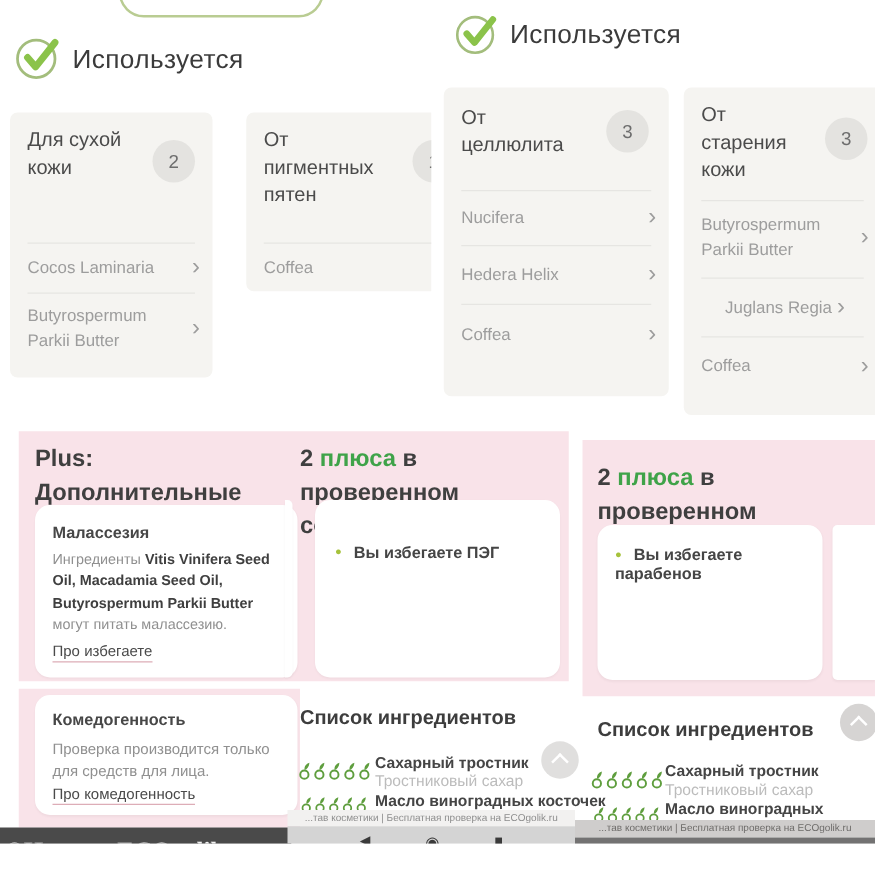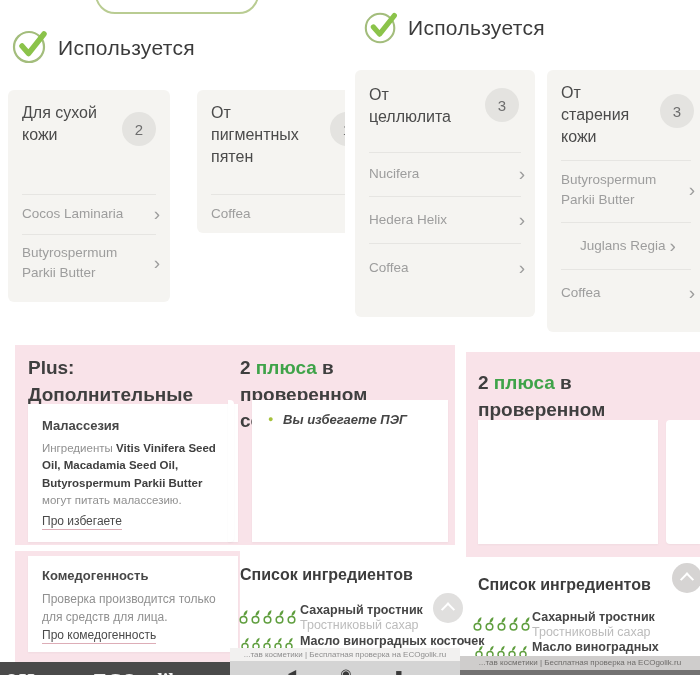--- a/index.html
+++ b/index.html
@@ -13,21 +13,21 @@
   .card-title{font-size:16px;font-weight:500;color:#4b4b4b;line-height:1.38;}
   .badge{position:absolute;width:34px;height:34px;border-radius:50%;background:#e4e3e0;
          display:flex;align-items:center;justify-content:center;font-size:15px;color:#6d6d6d;}
   .hr{position:absolute;height:1px;background:#e6e5e2;left:14px;right:14px;}
   .item{position:absolute;left:14px;right:10px;font-size:13.5px;color:#9d9d9d;line-height:1.45;
         display:flex;justify-content:space-between;align-items:center;}
   .chev{color:#9d9d9d;font-size:19px;line-height:1;flex:0 0 auto;margin-left:4px;}
   .pink{position:absolute;background:#f9e3e9;}
   .pink-h{font-size:19px;font-weight:600;color:#3f3f3f;line-height:1.4;}
   .green-w{color:#3fa349;}
-  .wcard{position:absolute;background:#ffffff;border-radius:0;box-shadow:0 1px 2px rgba(0,0,0,.04);}
+  .wcard{position:absolute;background:#ffffff;border-radius:12px;box-shadow:0 1px 2px rgba(0,0,0,.04);}
   .wcard-title{font-size:13px;font-weight:600;color:#474747;}
   .wcard-text{font-size:11.5px;color:#909090;line-height:1.5;}
   .wcard-bold{color:#3f3f3f;font-weight:600;}
   .plink{display:inline-block;font-size:12px;font-weight:500;color:#4a4a4a;
          border-bottom:1px solid #ddadb7;padding-bottom:1px;}
   .bullet{color:#a6c23c;font-size:9px;margin-right:6px;vertical-align:2px;}
   .ing-title{font-size:16px;font-weight:600;color:#3d3d3d;}
   .ing-name{font-size:12.5px;font-weight:600;color:#454545;}
   .ing-sub{font-size:12.5px;color:#bcbcbc;}
   .seedrow{display:flex;gap:1px;}
@@ -143,21 +143,21 @@
 
   <div class="abs pink-h" style="left:240px;top:355px;width:205px;">
     <span>2</span>
     <span class="green-w">плюса</span>
     <span>в проверенном составе для Вас</span>
   </div>
 
   <div class="wcard" style="left:228px;top:400px;width:6px;height:142px;border-radius:0 4px 4px 0;"></div>
 
   <div class="wcard" style="left:252px;top:400px;width:196px;height:142px;">
-    <div class="abs" style="left:16px;top:12px;font-size:13px;font-weight:600;color:#454545;font-style:italic;">
+    <div class="abs" style="left:16px;top:34px;font-size:13px;font-weight:600;color:#454545;">
       <span class="bullet">●</span>
       <span>Вы избегаете ПЭГ</span>
     </div>
   </div>
 
   <div class="pink" style="left:15px;top:551px;width:225px;height:111px;"></div>
   <div class="wcard" style="left:28px;top:556px;width:210px;height:96px;">
     <div class="abs wcard-title" style="left:14px;top:12px;">Комедогенность</div>
     <div class="abs wcard-text" style="left:14px;top:34px;width:184px;font-size:12px;">Проверка производится только для средств для лица.</div>
     <a class="plink abs" style="left:14px;top:72px;">Про комедогенность</a>
@@ -232,20 +232,24 @@
   <div class="abs" style="left:230px;top:685px;width:230px;height:15px;background:#e2e1e0;"></div>
 
   <div class="pink" style="left:466px;top:352px;width:234px;height:205px;"></div>
   <div class="abs pink-h" style="left:478px;top:370px;width:205px;">
     <span>2</span>
     <span class="green-w">плюса</span>
     <span>в проверенном составе для Вас</span>
   </div>
 
   <div class="wcard" style="left:478px;top:420px;width:180px;height:124px;">
+    <div class="abs" style="left:14px;top:16px;font-size:13px;font-weight:600;color:#454545;">
+      <span class="bullet">●</span>
+      <span>Вы избегаете парабенов</span>
+    </div>
   </div>
   <div class="wcard" style="left:666px;top:420px;width:34px;height:124px;border-radius:4px 0 0 4px;"></div>
 
   <div class="abs ing-title" style="left:478px;top:576px;">Список ингредиентов</div>
 
   <div class="abs seedrow" style="left:472px;top:615px;">
     <svg width="11" height="17" viewBox="0 0 12 17">
         <circle cx="6" cy="12" r="3.6" fill="none" stroke="#5f9e3e" stroke-width="1.7"></circle>
         <path d="M6.2 8 C5.6 5.2 7.4 2.4 10.4 1.6 C10.2 4.6 8.8 7.2 6.2 8 Z" fill="#5f9e3e"></path>
       </svg>

